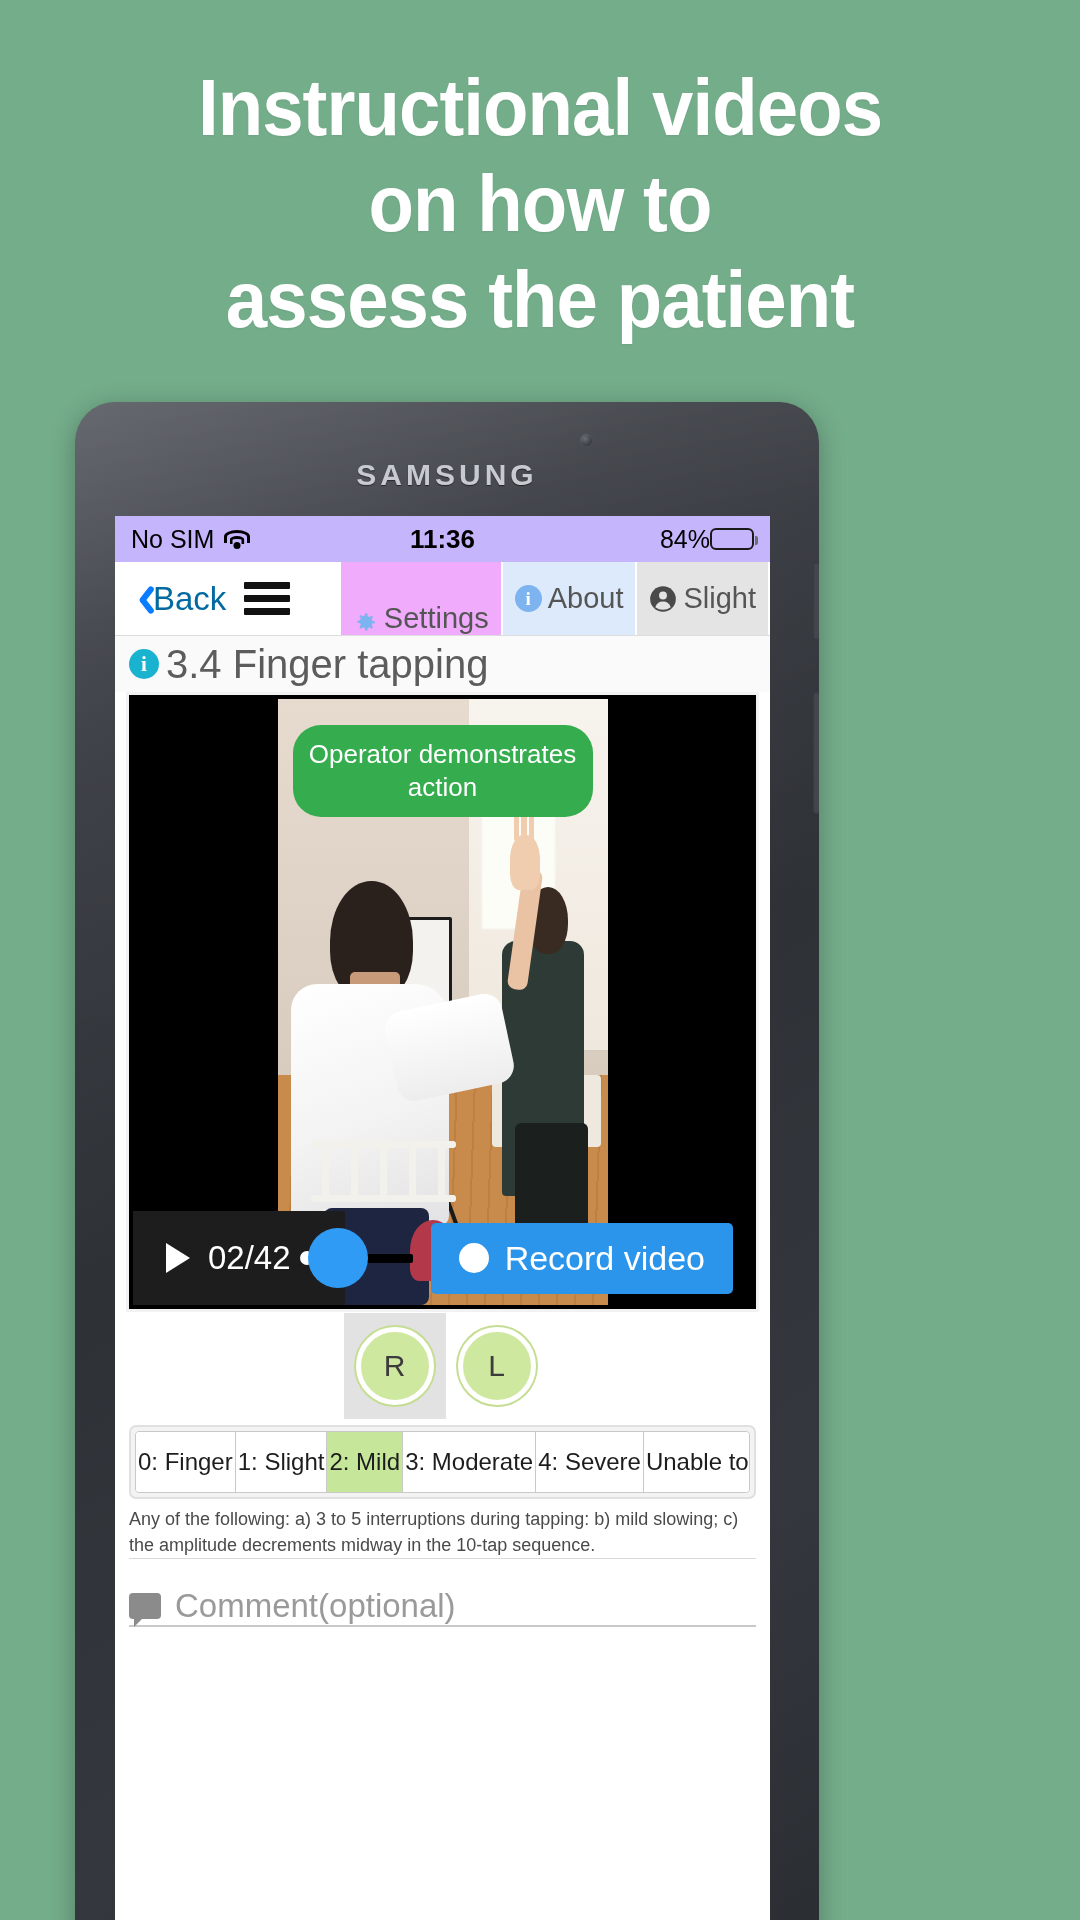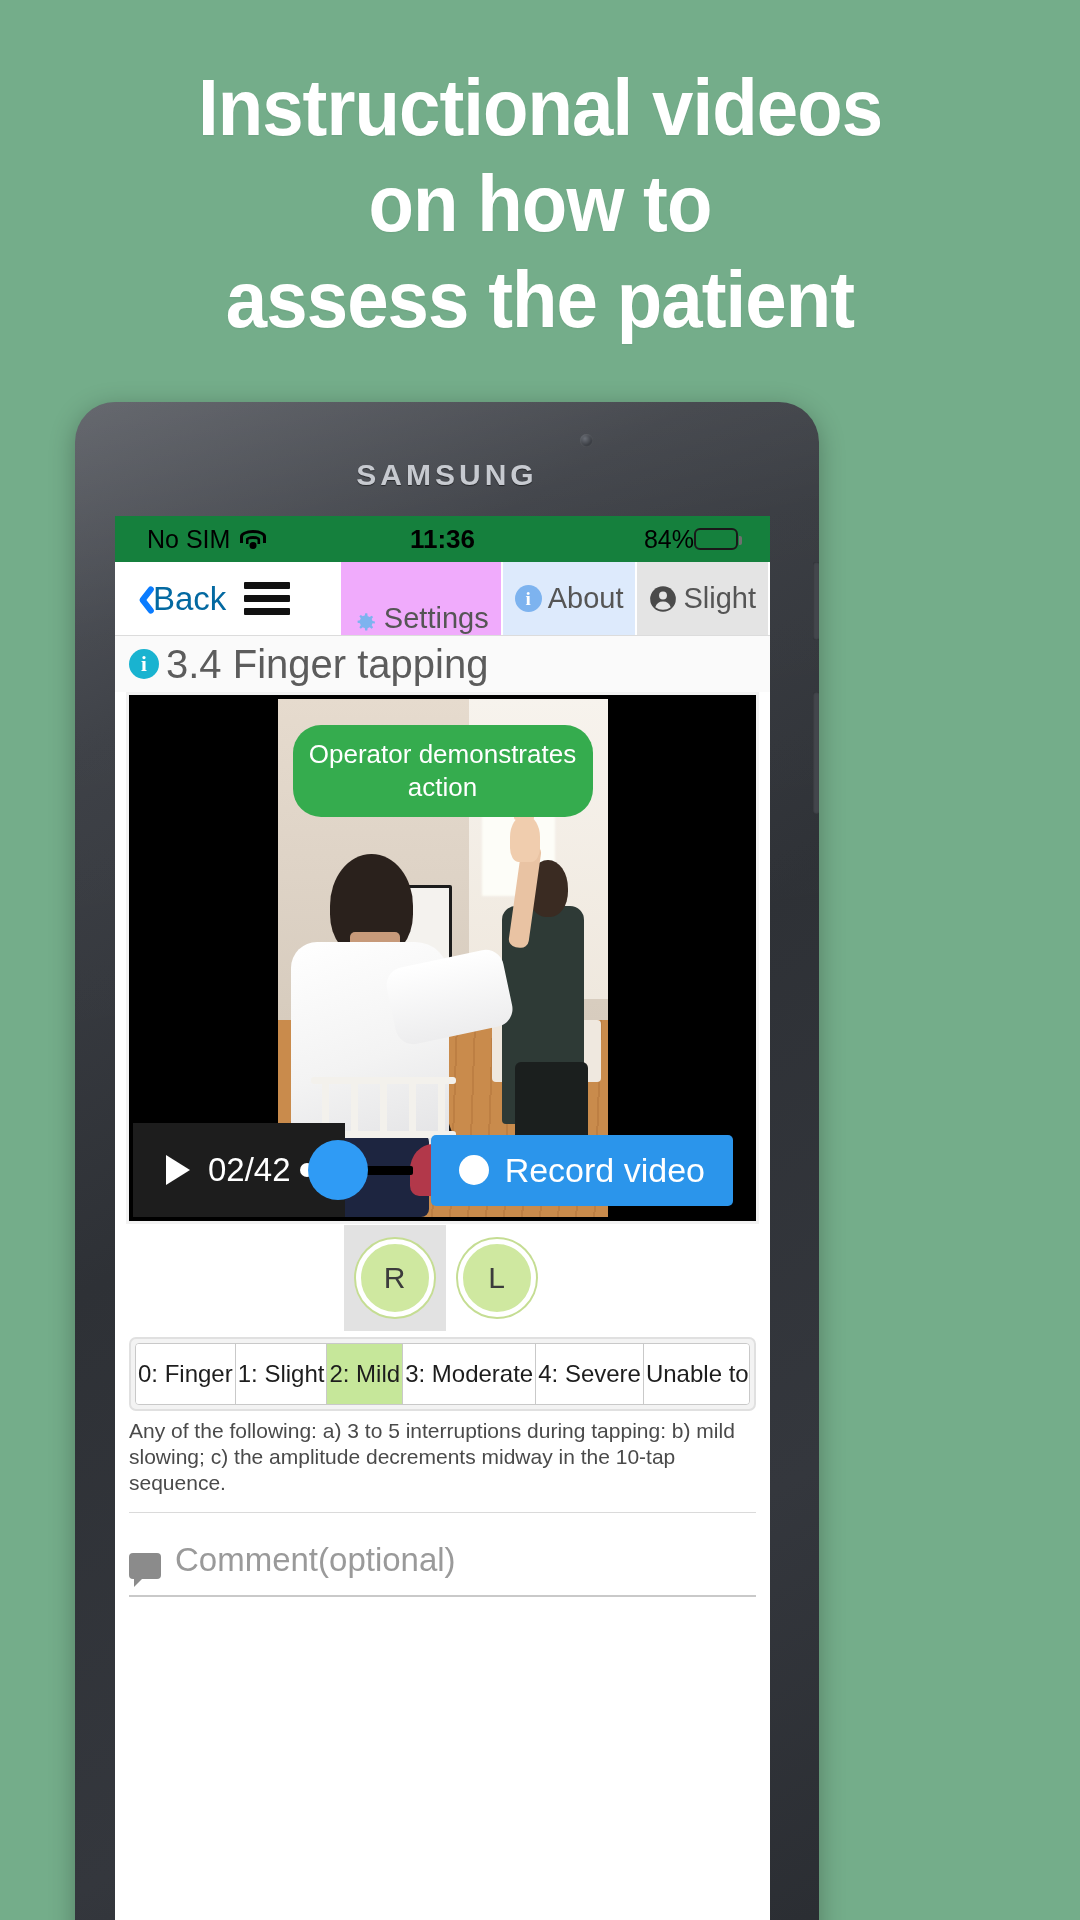--- a/index.html
+++ b/index.html
@@ -70,23 +70,23 @@
   .screen {
     position:absolute;
     left:40px; top:114px;
     width:655px; height:1446px;
     background:#ffffff;
     overflow:hidden;
   }
 
   
   .statusbar {
-    height:46px; background:#15803d;
+    height:46px; background:#c4b5fd;
     display:flex; align-items:center;
-    padding:0 32px; position:relative;
+    padding:0 16px; position:relative;
   }
   .sb-left { display:flex; align-items:center; gap:9px; }
   .sb-text { font-size:25px; color:#000; font-weight:500; }
   .wifi { width:27px; height:20px; position:relative; }
   .wifi span {
     position:absolute; left:50%; transform:translateX(-50%);
     border:3px solid #000; border-bottom:none; border-radius:50% 50% 0 0;
   }
   .wifi .a { width:26px; height:13px; top:1px; }
   .wifi .b { width:15px; height:8px; top:7px; }
@@ -164,21 +164,21 @@
     width:30px; height:30px; border-radius:50%;
     background:#19b3d0; color:#fff; font-weight:bold; font-size:21px;
     display:flex; align-items:center; justify-content:center;
     font-family:"Liberation Serif", serif; flex:none;
   }
   .sec-title { font-size:40px; color:#5c5c5c; }
 
   
   .video-wrap {
     margin:3px 14px 0 14px;
-    height:526px;
+    height:614px;
     position:relative;
     background:#000;
     border:4px dashed #000;
     outline:3px solid #f2f2f2;
   }
   .video-inner {
     position:absolute; inset:0; background:#000; overflow:hidden;
   }
   .vframe {
     position:absolute; left:50%; transform:translateX(-50%);
@@ -380,28 +380,28 @@
   .scale-cell {
     flex:1; text-align:center; padding:16px 2px;
     font-size:24px; color:#1d1d1d; background:#fff;
     border-right:1px solid #c9c9c9; white-space:nowrap;
   }
   .scale-cell:last-child { border-right:none; }
   .scale-cell.sel { background:#c6e79a; }
 
   .desc {
     margin:7px 14px 0 14px;
-    font-size:21px; line-height:26px; color:#4a4a4a;
-    border-bottom:1px solid #dadada; padding-bottom:16px;
+    font-size:18px; line-height:26px; color:#4a4a4a;
+    border-bottom:1px solid #dadada; padding-bottom:0;
   }
 
   .comment-row {
     margin:28px 14px 0 14px;
-    display:flex; align-items:flex-end; gap:14px;
-    padding-bottom:16px; border-bottom:2px solid #c9c9c9;
+    display:flex; align-items:center; gap:14px;
+    padding-bottom:0; border-bottom:2px solid #c9c9c9;
   }
   .bubble {
     width:32px; height:26px; background:#8b8b8b;
     border-radius:4px; position:relative; flex:none;
   }
   .bubble::after {
     content:""; position:absolute; left:5px; bottom:-8px;
     border-left:9px solid #8b8b8b;
     border-bottom:9px solid transparent;
   }

